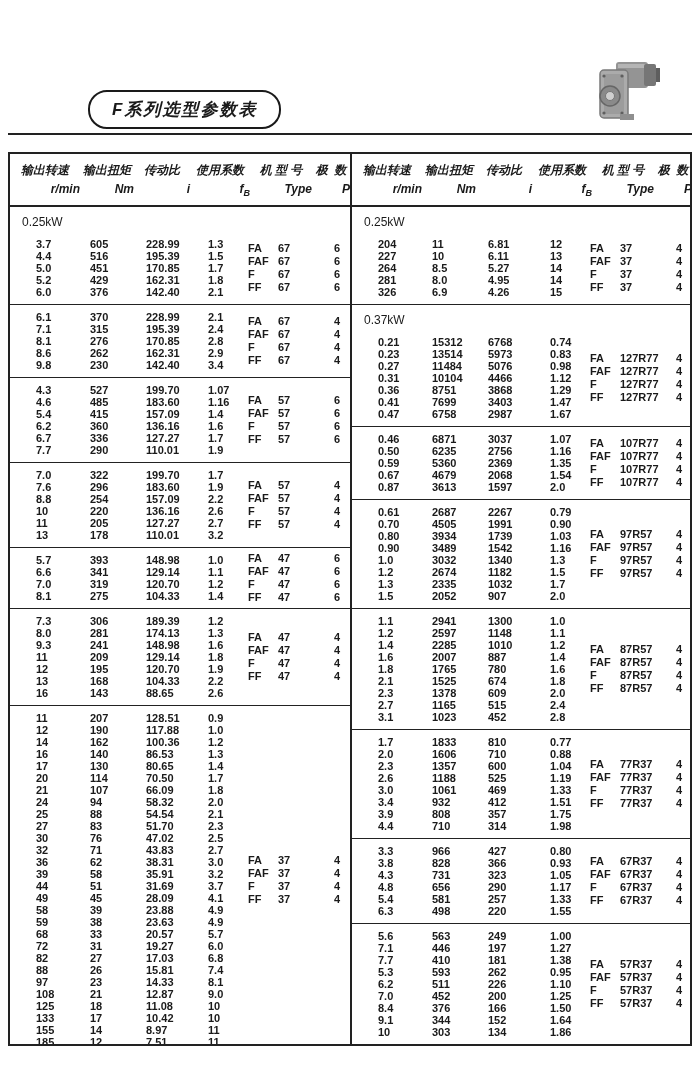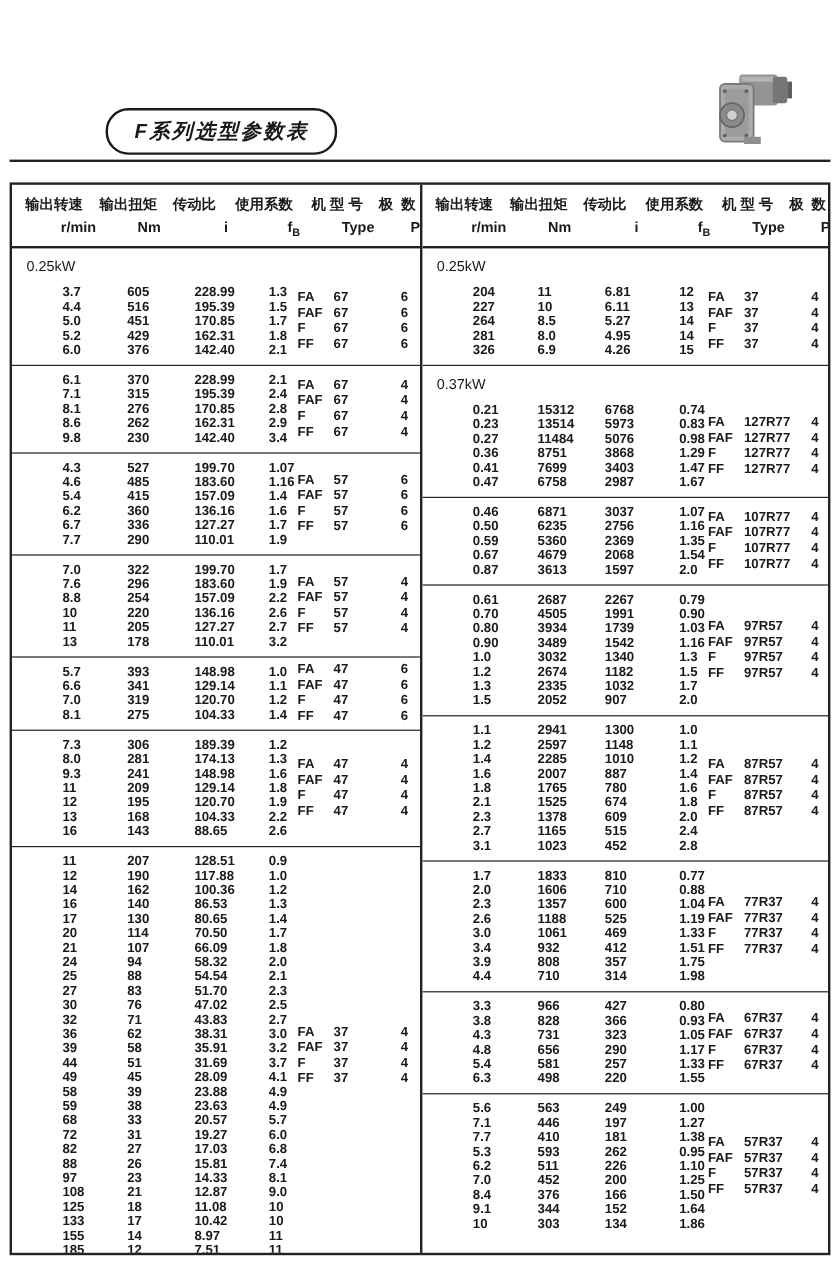--- a/index.html
+++ b/index.html
@@ -20,26 +20,26 @@
   .table{
     position:absolute;left:8px;top:152px;width:684px;height:894px;
     border:2px solid #222;box-sizing:border-box;display:flex;background:#fff;
   }
   .col{width:50%;box-sizing:border-box;overflow:hidden;}
   .col.right{border-left:2px solid #222;}
   .half-header{
     display:grid;grid-template-columns:70px 54px 56px 60px 62px 38px;
     border-bottom:2px solid #222;padding:8px 0 7px 0;
   }
-  .hcell{text-align:center;font-weight:bold;}
+  .hcell{text-align:center;font-weight:bold;font-style:italic;}
   .hzh{font-size:12px;white-space:pre;}
   .hen{font-size:12px;margin-top:3px;text-align:right;}
   .hen sub{font-size:9px;}
   .power{font-size:12px;font-weight:normal;padding:7px 0 2px 12px;line-height:16px;}
-  .block{position:relative;padding:6px 16px;}
+  .block{position:relative;padding:6px 0;}
   .block.divider{border-top:1.5px solid #222;}
   .row{
     display:grid;grid-template-columns:54px 56px 62px 40px;
     margin-left:26px;line-height:12px;font-size:11px;font-weight:bold;
   }
   .models{
     position:absolute;top:0;bottom:2px;left:238px;
     display:flex;flex-direction:column;justify-content:center;
   }
   .mline{display:flex;align-items:center;height:13px;font-size:11px;font-weight:bold;}
@@ -747,20 +747,26 @@
             <div class="c">5973</div>
             <div class="c">0.83</div>
           </div>
           <div class="row">
             <div class="c">0.27</div>
             <div class="c">11484</div>
             <div class="c">5076</div>
             <div class="c">0.98</div>
           </div>
           <div class="row">
+            <div class="c">0.31</div>
+            <div class="c">10104</div>
+            <div class="c">4466</div>
+            <div class="c">1.12</div>
+          </div>
+          <div class="row">
             <div class="c">0.36</div>
             <div class="c">8751</div>
             <div class="c">3868</div>
             <div class="c">1.29</div>
           </div>
           <div class="row">
             <div class="c">0.41</div>
             <div class="c">7699</div>
             <div class="c">3403</div>
             <div class="c">1.47</div>

